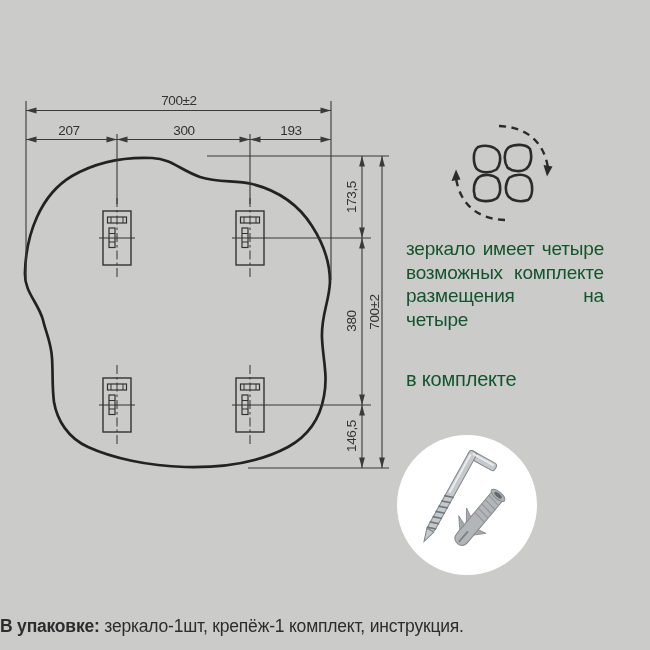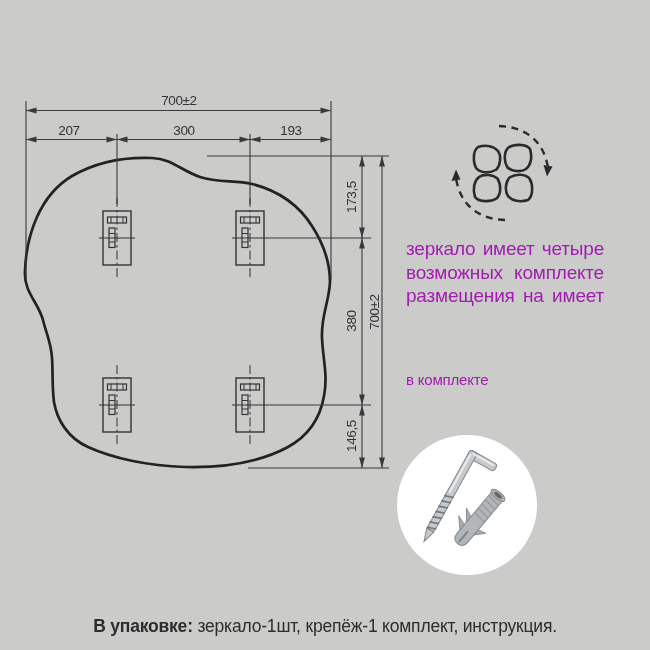--- a/index.html
+++ b/index.html
@@ -6,31 +6,31 @@
   body {
     width:650px; height:650px; position:relative; overflow:hidden;
     background:#cbcbca;
     font-family:"Liberation Sans", sans-serif;
   }
   #drawing { position:absolute; left:0; top:0; }
   svg text {
     font-family:"Liberation Sans", sans-serif;
     font-size:13.5px; fill:#333333; letter-spacing:-0.4px;
   }
-  .note { position:absolute; color:#a21caf; }
+  .note { position:absolute; color:#14532d; }
   .note-placement {
     left:406px; top:237px; width:198px;
     font-size:19px; line-height:23.5px; letter-spacing:-0.2px;
     text-align:justify; text-align-last:justify;
   }
   .note-included {
-    left:406px; top:367px; font-size:15px; line-height:25px; letter-spacing:-0.2px;
+    left:406px; top:367px; font-size:20px; line-height:25px; letter-spacing:-0.2px;
   }
   .package-caption {
-    position:absolute; left:0; top:616px; width:650px; text-align:center;
+    position:absolute; left:0; top:616px; width:650px; text-align:left;
     font-size:17.5px; color:#2d2d2d; letter-spacing:-0.2px;
   }
   .package-caption .b { font-weight:bold; }
 </style>
 </head>
 <body>
 
 <svg id="drawing" width="650" height="650" viewBox="0 0 650 650" xmlns="http://www.w3.org/2000/svg">
 
   <defs>
@@ -154,21 +154,21 @@
       <line x1="-4.6" y1="79" x2="4.6" y2="76" stroke="#70767a" stroke-width="1.6"></line>
       <line x1="-4.6" y1="85" x2="4.6" y2="82" stroke="#70767a" stroke-width="1.6"></line>
       <polygon points="-4,86 4,86 0,99" fill="#c5c9cc" stroke="#80868a" stroke-width="1"></polygon>
     </g>
   </g>
 </svg>
 
 <div class="note note-placement">
   <span>зеркало имеет четыре</span><br>
   <span>возможных комплекте</span><br>
-  <span>размещения на имеет</span>
+  <span>размещения на четыре</span>
 </div>
 
 <div class="note note-included">
   <span>в комплекте</span><br>
 </div>
 
 <div class="package-caption">
   <span class="b">В упаковке:</span><span> зеркало-1шт, крепёж-1 комплект, инструкция.</span>
 </div>
 

